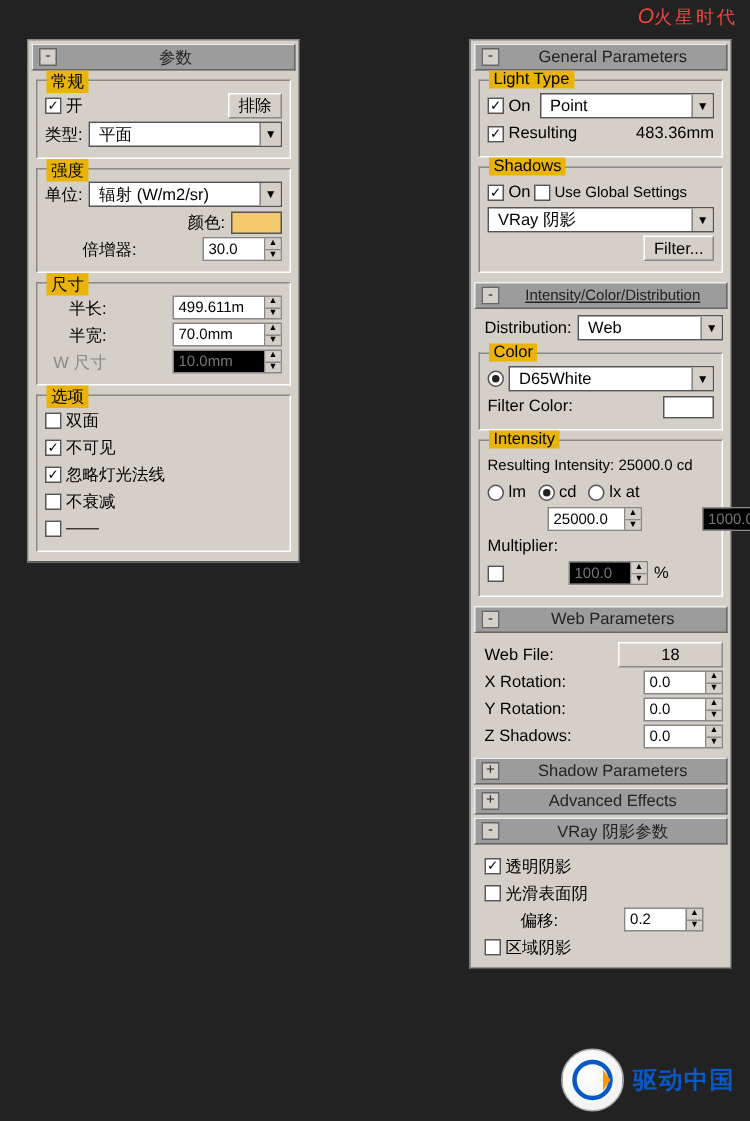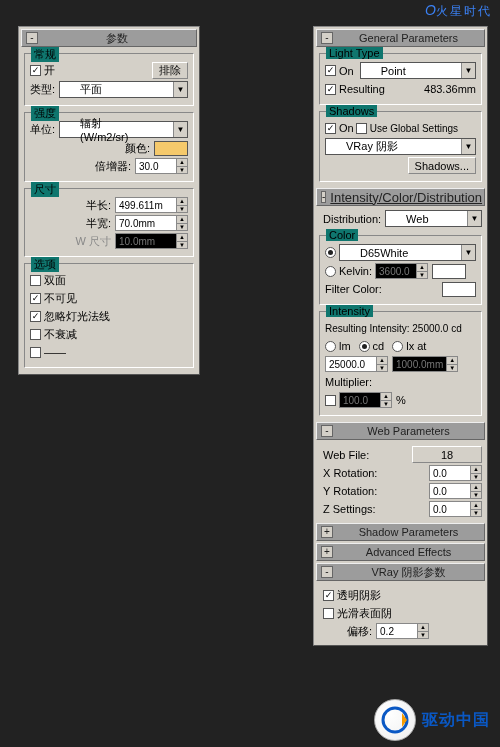--- a/index.html
+++ b/index.html
@@ -8,21 +8,21 @@
     font-family: "SimSun", "Microsoft YaHei", Tahoma, sans-serif;
     font-size: 11px;
     width: 500px;
     height: 747px;
     overflow: hidden;
     position: relative;
   }
   .watermark-top {
     position: absolute;
     top: 2px; right: 8px;
-    color: #3b82f6;
+    color: #ef4444;
     font-style: italic;
     font-size: 14px;
     z-index: 10;
   }
   .watermark-top .ch { font-size: 12px; font-style: normal; letter-spacing: 2px; }
   .watermark-bottom {
     position: absolute;
     bottom: 6px; right: 10px;
     z-index: 10;
     display: flex; align-items: center; gap: 6px;
@@ -62,34 +62,34 @@
   }
   .rollup-header .sign {
     width: 12px; height: 12px;
     border: 1px solid #666;
     display: flex; align-items: center; justify-content: center;
     background: #d4d0c8;
     font-size: 10px; line-height: 1;
     margin-right: 4px;
   }
   .rollup-header .title { flex: 1; text-align: center; }
-  .rollup-header.small .title { font-size: 13px; }
+  .rollup-header.small .title { font-size: 10px; }
 
   .group {
     border: 1px solid #888;
     border-right-color: #fff;
     border-bottom-color: #fff;
     margin: 6px 5px 6px 5px;
     padding: 6px 5px 5px 5px;
     position: relative;
   }
   .group .legend {
     position: absolute;
     top: -7px; left: 6px;
-    background: #0f766e;
+    background: #eab308;
     padding: 0 3px;
     font-size: 11px;
   }
   .row { display: flex; align-items: center; margin: 2px 0; min-height: 16px; }
   .row .label { margin-right: 4px; }
   .row.right-align { justify-content: flex-end; }
   .spacer { flex: 1; }
 
   .checkbox {
     width: 11px; height: 11px;
@@ -120,32 +120,33 @@
   }
 
   .dropdown {
     border: 1px solid #555;
     border-top-color: #555;
     background: #fff;
     height: 17px;
     display: flex; align-items: center;
     flex: 1;
   }
-  .dropdown .val { flex: 1; padding: 0 20px; font-size: 11px; }
+  .dropdown .val { flex: 1; padding: 0 6px; font-size: 11px; }
   .dropdown .arrow {
     width: 14px; height: 15px;
     border-left: 1px solid #888;
     background: #d4d0c8;
     display: flex; align-items: center; justify-content: center;
     font-size: 8px;
   }
 
   .spinner {
     display: flex; height: 16px;
     border: 1px solid #888;
+    margin-left: 40px;
   }
   .spinner .val {
     background: #fff;
     padding: 0 3px;
     display: flex; align-items: center;
     min-width: 40px;
     font-size: 10px;
   }
   .spinner.disabled .val { background: #000000; color: #777; }
   .spinner .arrows {
@@ -334,21 +335,21 @@
       <span class="checkbox"></span>
       <span style="font-size:10px">Use Global Settings</span>
     </div>
     <div class="row">
       <div class="dropdown">
         <span class="val">VRay 阴影</span>
         <span class="arrow">▼</span>
       </div>
     </div>
     <div class="row right-align">
-      <span class="btn">Shadows...</span>
+      <span class="btn">Filter...</span>
     </div>
   </div>
 
   <div class="rollup-header small">
     <span class="sign">-</span>
     <span class="title underline-link">Intensity/Color/Distribution</span>
   </div>
 
   <div class="plain-block row">
     <span>Distribution:</span>
@@ -362,34 +363,20 @@
   <div class="group">
     <div class="legend">Color</div>
     <div class="row">
       <span class="radio">
           <span class="dot"></span>
         </span>
       <div class="dropdown">
         <span class="val">D65White</span>
         <span class="arrow">▼</span>
       </div>
-    </div>
-    <div class="row">
-      <span class="radio"></span>
-      <span>Kelvin:</span>
-      <span style="width:3px"></span>
-      <div class="spinner disabled">
-          <span class="val">3600.0</span>
-          <div class="arrows">
-            <div>▲</div>
-            <div>▼</div>
-          </div>
-        </div>
-      <span style="width:4px"></span>
-      <span class="swatch white"></span>
     </div>
     <div class="row">
       <span>Filter Color:</span>
       <span class="spacer"></span>
       <span class="swatch white"></span>
     </div>
   </div>
 
   <div class="group">
     <div class="legend">Intensity</div>
@@ -468,21 +455,21 @@
         <span class="spacer"></span>
         <div class="spinner">
           <span class="val">0.0</span>
           <div class="arrows">
             <div>▲</div>
             <div>▼</div>
           </div>
         </div>
       </div>
     <div class="row">
-        <span>Z Settings:</span>
+        <span>Z Shadows:</span>
         <span class="spacer"></span>
         <div class="spinner">
           <span class="val">0.0</span>
           <div class="arrows">
             <div>▲</div>
             <div>▼</div>
           </div>
         </div>
       </div>
   </div>
@@ -513,14 +500,18 @@
       <span>偏移:</span>
       <span style="width:4px"></span>
       <div class="spinner">
           <span class="val">0.2</span>
           <div class="arrows">
             <div>▲</div>
             <div>▼</div>
           </div>
         </div>
     </div>
+    <div class="row">
+        <span class="checkbox"></span>
+        <span>区域阴影</span>
+      </div>
   </div>
 </div>
 
 </body></html>

